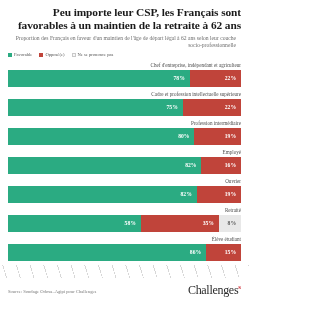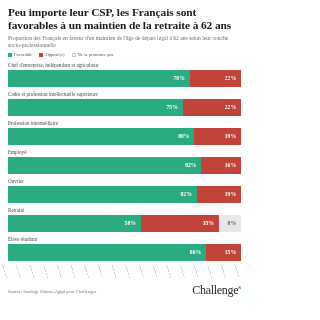--- a/index.html
+++ b/index.html
@@ -13,20 +13,21 @@
     font-family: "Liberation Sans", sans-serif;
     overflow: hidden;
   }
   .infographic {
     position: relative;
     width: 249px;
     height: 320px;
     box-sizing: border-box;
     padding: 0;
     background: #ffffff;
+    text-align: right;
   }
 
   
   .header {
     padding: 6px 8px 0 8px;
   }
   .title {
     font-family: "Liberation Serif", serif;
     font-weight: bold;
     font-size: 11.4px;
@@ -278,16 +279,16 @@
         </div>
       </div>
     </div>
 
   </div>
 
   <div class="hatch"></div>
 
   <div class="footer">
     <div class="source">Source: Sondage Odoxa–Agipi pour Challenges</div>
-    <div class="brand"><span>Challenge</span><span class="brand-s">s</span></div>
+    <div class="brand"><span>Challenges</span><span class="brand-s">s</span></div>
   </div>
 
 </div>
 
 </body></html>

